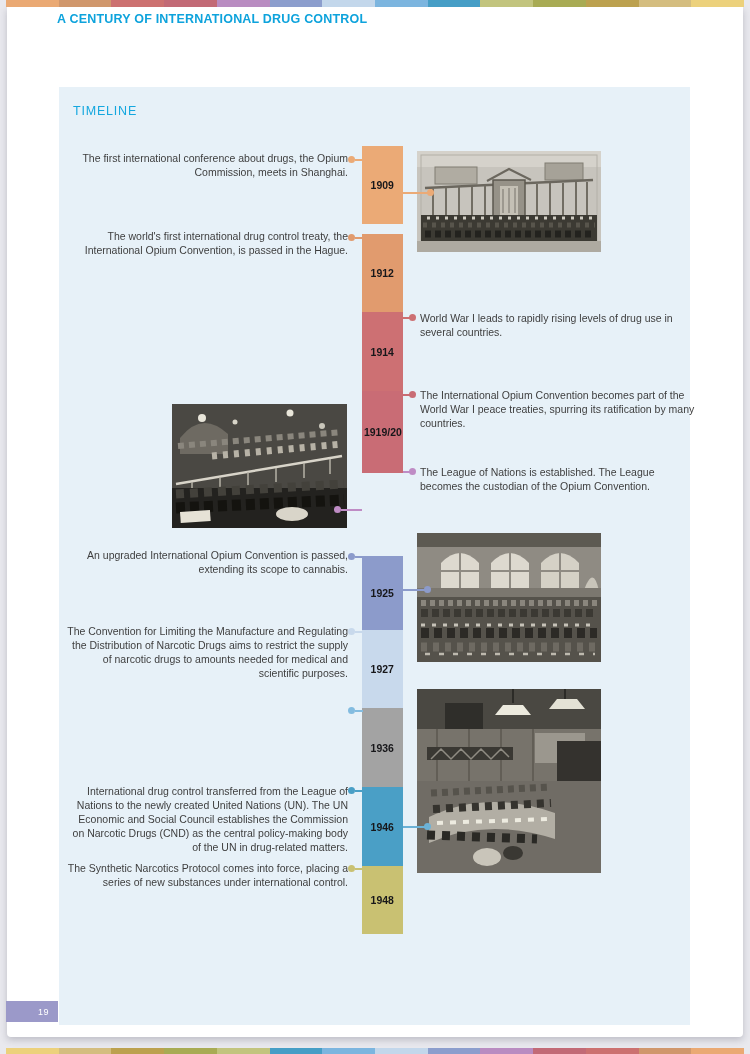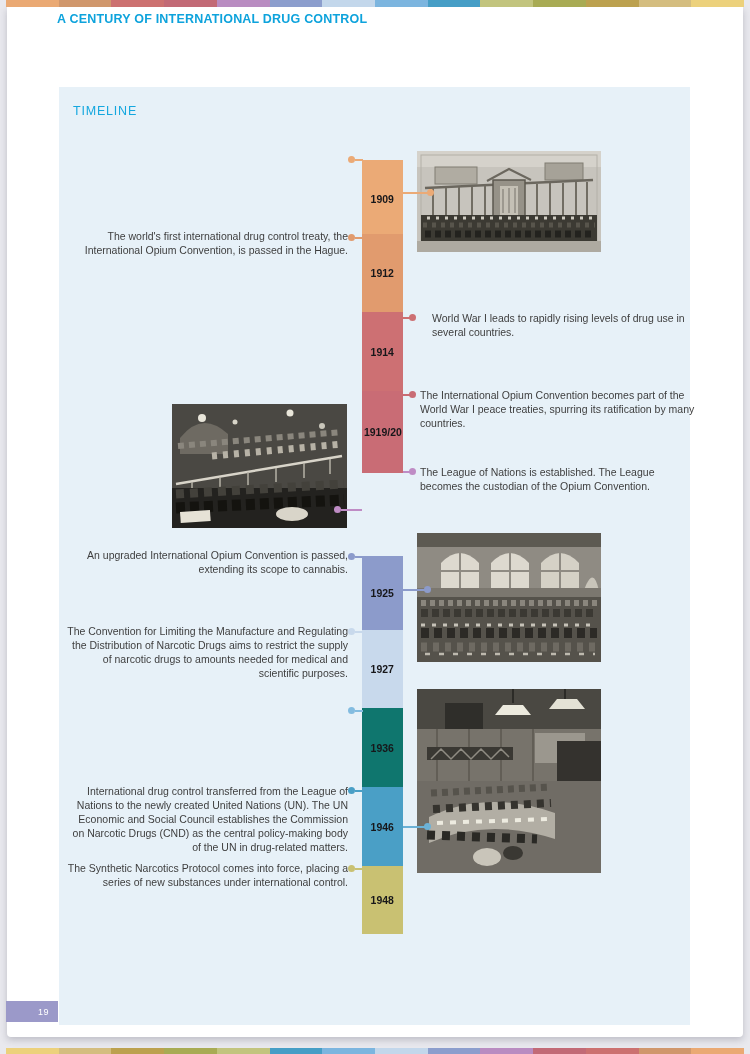--- a/index.html
+++ b/index.html
@@ -16,21 +16,21 @@
   .header{position:absolute;left:57px;top:12px;font-size:12.5px;font-weight:bold;
           color:#0ea3dc;letter-spacing:.2px;z-index:2;}
   
   .panel{position:absolute;left:59px;top:87px;width:631px;height:938px;background:#e7f1f8;z-index:2;}
   .section-title{position:absolute;left:73px;top:104px;font-size:12.5px;color:#14a7df;
                  letter-spacing:.8px;z-index:3;}
   
   .tblock{position:absolute;left:362px;width:41px;display:flex;align-items:center;
           justify-content:center;z-index:4;}
   .tblock span{font-size:11px;font-weight:bold;color:#17171a;transform:scaleX(.95);}
-  .b0{top:160px;height:78px;} .b1{top:234px;height:78px;} .b2{top:312px;height:79px;}
+  .b0{top:146px;height:78px;} .b1{top:234px;height:78px;} .b2{top:312px;height:79px;}
   .b3{top:391px;height:82px;} .b4{top:473px;height:83px;} .b5{top:556px;height:74px;}
   .b6{top:630px;height:78px;} .b7{top:708px;height:79px;} .b8{top:787px;height:79px;}
   .b9{top:866px;height:68px;}
   
   .dot{position:absolute;width:7px;height:7px;border-radius:50%;z-index:6;}
   .cline{position:absolute;height:1.5px;z-index:5;}
   .ld{left:348px;} .ll{left:355px;width:8px;}
   .rd{left:409px;} .rl{left:403px;width:8px;}
   .y1909d{top:156px;} .y1909l{top:159px;}
   .y1912d{top:234px;} .y1912l{top:237px;}
@@ -43,21 +43,21 @@
   .y1946d{top:787px;} .y1946l{top:790px;}
   .y1948d{top:865px;} .y1948l{top:868px;}
   .p1l{left:403px;top:192px;width:26px;} .p1d{left:427px;top:189px;}
   .p2l{left:341px;top:509px;width:21px;} .p2d{left:334px;top:506px;}
   .p3l{left:403px;top:589px;width:23px;} .p3d{left:424px;top:586px;}
   .p4l{left:403px;top:826px;width:23px;} .p4d{left:424px;top:823px;}
   
   .etext{position:absolute;font-size:10.5px;line-height:14px;color:#3e3e3e;z-index:5;}
   .etL{left:66px;width:282px;text-align:right;}
   .etR{left:420px;width:278px;text-align:left;}
-  .t1909{top:151px;} .t1912{top:229px;} .t1914{top:311px;margin-left:12px;} .t1919{top:388px;}
+  .t1909{top:151px;} .t1912{top:229px;} .t1914{top:311px;} .t1919{top:388px;}
   .t1920{top:465px;} .t1925{top:548px;} .t1931{top:624px;} .t1936{top:704px;}
   .t1946{top:784px;} .t1948{top:861px;}
   
   .photo{position:absolute;z-index:4;}
   .ph1{left:417px;top:151px;width:184px;height:101px;}
   .ph2{left:172px;top:404px;width:175px;height:124px;}
   .ph3{left:417px;top:533px;width:184px;height:129px;}
   .ph4{left:417px;top:689px;width:184px;height:184px;}
   .photo svg{display:block;width:100%;height:100%;}
   
@@ -191,21 +191,21 @@
     </div>
   <div class="tblock b3" style="background-color: rgb(201, 108, 117); text-align: right;">
       <span>1919/20</span>
     </div>
   <div class="tblock b5" style="background-color: rgb(140, 155, 203);">
       <span>1925</span>
     </div>
   <div class="tblock b6" style="background-color: rgb(200, 217, 236);">
       <span>1927</span>
     </div>
-  <div class="tblock b7" style="background-color: #0f766e;">
+  <div class="tblock b7" style="background-color: #a3a3a3;">
       <span>1936</span>
     </div>
   <div class="tblock b8" style="background-color: rgb(74, 159, 198);">
       <span>1946</span>
     </div>
   <div class="tblock b9" style="background-color: rgb(201, 193, 114);">
       <span>1948</span>
     </div>
 
   <div class="cline ll y1909l" style="background-color: rgb(235, 170, 118);"></div>
@@ -231,20 +231,21 @@
 
   <div class="cline p1l" style="background-color: rgb(235, 170, 118);"></div>
   <div class="dot p1d" style="background-color: rgb(235, 170, 118);"></div>
   <div class="cline p2l" style="background-color: rgb(191, 140, 197);"></div>
   <div class="dot p2d" style="background-color: rgb(191, 140, 197);"></div>
   <div class="cline p3l" style="background-color: rgb(140, 155, 203);"></div>
   <div class="dot p3d" style="background-color: rgb(140, 155, 203);"></div>
   <div class="cline p4l" style="background-color: rgb(107, 177, 214);"></div>
   <div class="dot p4d" style="background-color: rgb(107, 177, 214);"></div>
 
+  <div class="etext etL t1909">The first international conference about drugs, the Opium Commission, meets in Shanghai.</div>
   <div class="etext etL t1912">The world's first international drug control treaty, the International Opium Convention, is passed in the Hague.</div>
   <div class="etext etR t1914">World War I leads to rapidly rising levels of drug use in several countries.</div>
   <div class="etext etR t1919">The International Opium Convention becomes part of the World War I peace treaties, spurring its ratification by many countries.</div>
   <div class="etext etR t1920">The League of Nations is established. The League becomes the custodian of the Opium Convention.</div>
   <div class="etext etL t1925">An upgraded International Opium Convention is passed, extending its scope to cannabis.</div>
   <div class="etext etL t1931">The Convention for Limiting the Manufacture and Regulating the Distribution of Narcotic Drugs aims to restrict the supply of narcotic drugs to amounts needed for medical and scientific purposes.</div>
   <div class="etext etL t1946">International drug control transferred from the League of Nations to the newly created United Nations (UN). The UN Economic and Social Council establishes the Commission on Narcotic Drugs (CND) as the central policy-making body of the UN in drug-related matters.</div>
   <div class="etext etL t1948">The Synthetic Narcotics Protocol comes into force, placing a series of new substances under international control.</div>
 
   <div class="pagenum">

